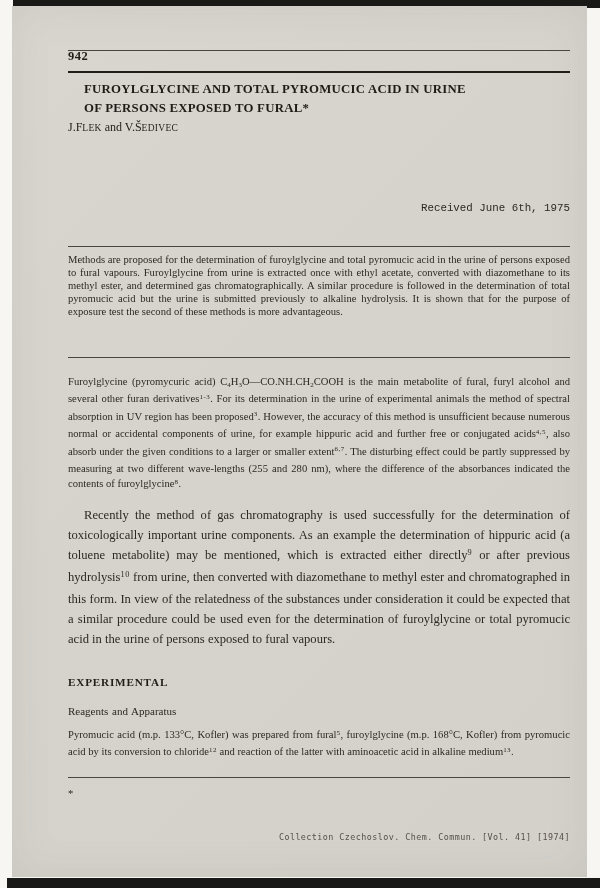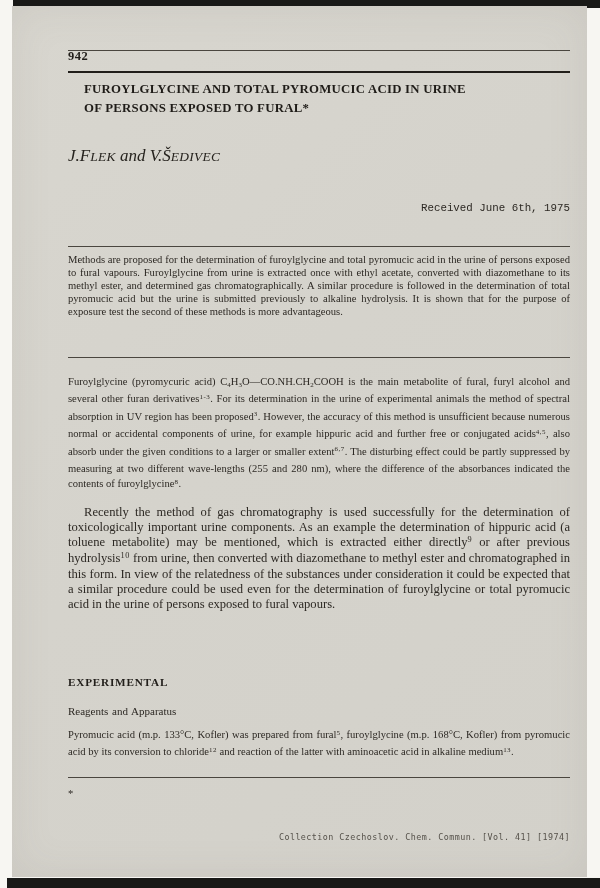--- a/index.html
+++ b/index.html
@@ -13,27 +13,27 @@
   .paper{
     position:absolute;left:12px;top:6px;width:575px;height:871px;
     background:linear-gradient(135deg,#d8d6cf 0%,#d5d3cc 45%,#d3d1ca 100%);
     box-shadow:inset 0 0 40px rgba(120,115,105,0.12);
   }
   .content{position:absolute;left:56px;top:0;width:502px;height:100%;color:#2c2823;}
   .rule{position:absolute;left:0;width:502px;background:#4a463f;height:1px;}
   .rule-thick{position:absolute;left:0;width:502px;background:#211e1a;height:2px;}
   .page-number{position:absolute;left:0;top:43px;font-size:12.5px;font-weight:bold;color:#211e1a;letter-spacing:0.5px;}
   .title{position:absolute;left:0;top:74px;width:480px;font-size:12.8px;font-weight:bold;line-height:18.5px;color:#1f1c18;letter-spacing:0.25px;margin-left:16px;}
-  .authors{position:absolute;left:0;top:140px;font-size:17px;color:#26231e;font-style:italic;}
+  .authors{position:absolute;left:0;top:114px;font-size:12px;color:#26231e;}
   .sc{font-size:79%;letter-spacing:0.3px;}
   .affiliation{position:absolute;left:14px;top:149px;font-size:10.8px;font-style:italic;color:#2e2a25;word-spacing:2px;}
   .received{position:absolute;right:0;top:196px;font-size:10.8px;color:#2c2823;font-family:Liberation Mono, monospace;}
   .abstract{position:absolute;left:0;top:247px;width:502px;font-size:10.6px;line-height:13px;text-align:justify;color:#2c2823;}
   .para1{position:absolute;left:0;top:368px;width:502px;font-size:10.6px;line-height:15.4px;text-align:justify;color:#2c2823;}
-  .para2{position:absolute;left:0;top:499px;width:502px;font-size:12.6px;line-height:15px;text-align:justify;text-indent:16px;color:#2c2823;}
+  .para2{position:absolute;left:0;top:499px;width:502px;font-size:12.6px;line-height:20px;text-align:justify;text-indent:16px;color:#2c2823;}
   .exp-heading{position:absolute;left:0;top:670px;font-size:11.2px;font-weight:bold;letter-spacing:0.8px;color:#211e1a;}
   .exp-subheading{position:absolute;left:0;top:699px;font-size:11px;color:#2c2823;word-spacing:1px;}
   .reagents{position:absolute;left:0;top:721px;width:502px;font-size:10.6px;line-height:15.3px;text-align:justify;color:#2c2823;}
   .footnote-rule{position:absolute;left:0;top:771px;width:502px;height:1px;background:#4a463f;}
   .footnote{position:absolute;left:0;top:779px;width:502px;font-size:10.6px;line-height:15.3px;text-align:justify;text-indent:37px;color:#2c2823;}
   .footnote .star{position:absolute;left:0;top:1px;text-indent:0;}
   .journal-footer{position:absolute;right:0;top:826px;font-family:"DejaVu Sans Mono", monospace;font-size:8.4px;letter-spacing:0.45px;color:#55514a;}
   .sup{font-size:66%;position:relative;top:-0.48em;letter-spacing:0.5px;margin-top:12px;}
   .sub{font-size:66%;position:relative;top:0.28em;}
   .it{font-style:italic;}

